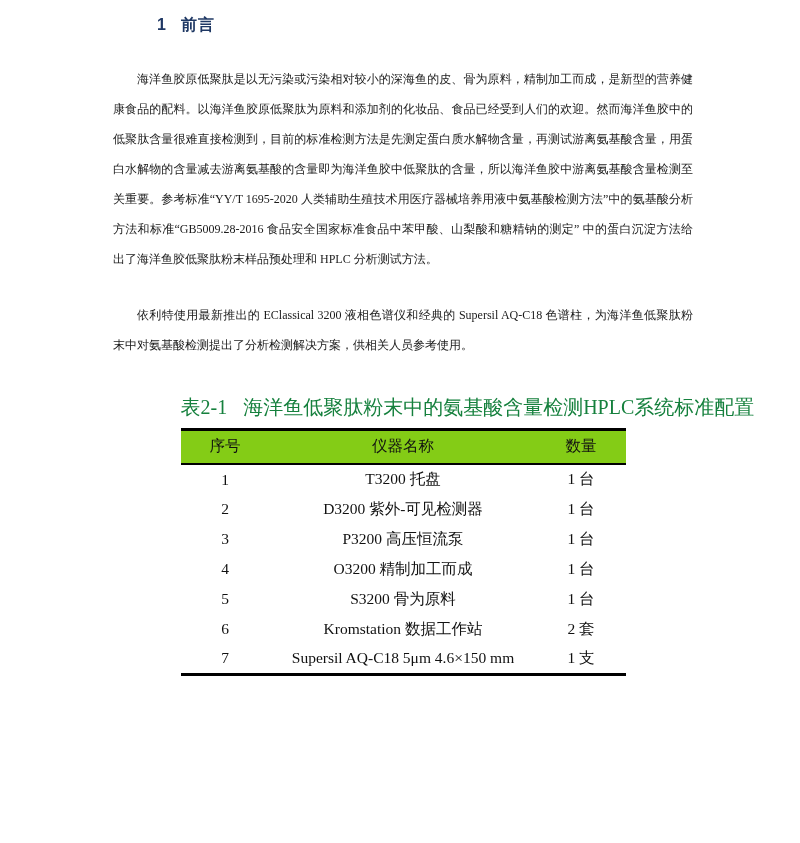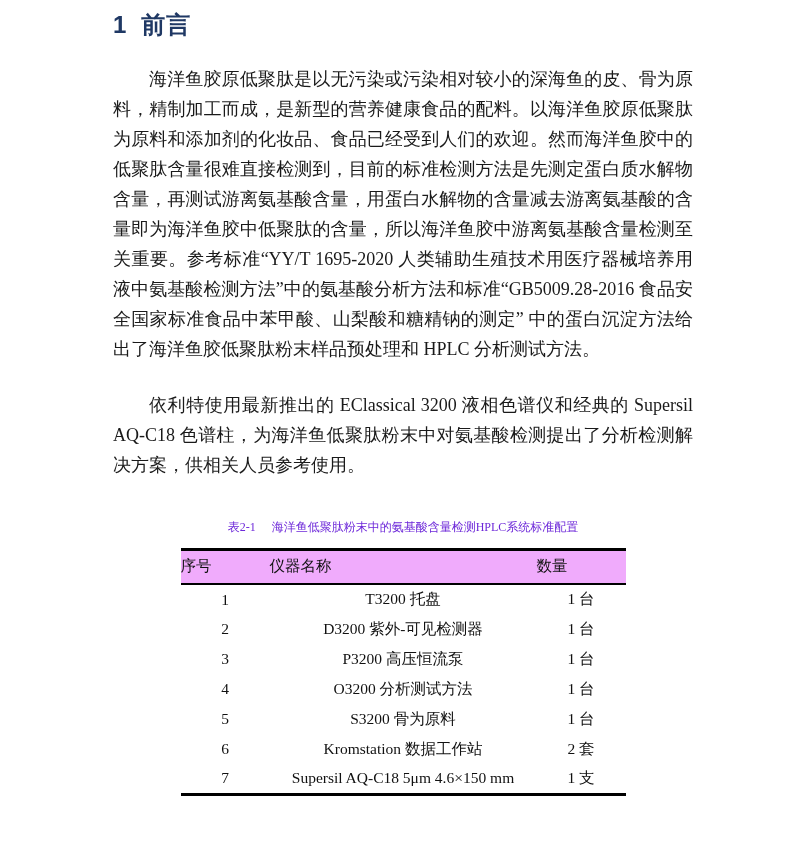--- a/index.html
+++ b/index.html
@@ -14,62 +14,63 @@
     color: #1a1a1a;
   }
   .content {
     padding-top: 12px;
     margin-left: 113px;
     width: 580px;
   }
   .section-heading {
     font-family: "Liberation Sans", "DejaVu Sans", sans-serif;
     font-weight: bold;
-    font-size: 24px;
+    font-size: 16px;
     line-height: 26px;
     color: #1f3864;
     letter-spacing: 1px;
+    margin-left: 44px;
   }
   .section-heading .sec-num { margin-right: 14px; }
   .para {
     margin-top: 26px;
-    font-size: 18px;
+    font-size: 12px;
     line-height: 30px;
     text-align: justify;
     text-indent: 2em;
     color: #1a1a1a;
   }
   .para.second { }
   .heading-2 { margin-top: 52px; }
   .table-block {
     width: 445px;
     margin: 36px auto 0 auto;
   }
   .table-caption {
-    text-align: center;
-    font-size: 12px;
+    text-align: left;
+    font-size: 20px;
     line-height: 22px;
-    color: #6d28d9;
+    color: #15803d;
     white-space: nowrap;
   }
   .table-caption .cap-label { margin-right: 16px; }
   table.instr-table {
     margin-top: 10px;
     width: 445px;
     border-collapse: collapse;
     font-size: 15.5px;
     color: #111111;
   }
   table.instr-table th {
     font-weight: normal;
-    background: #f0abfc;
+    background: #84cc16;
     border-top: 3px solid #000000;
     border-bottom: 2px solid #000000;
     padding: 5px 0 6px 0;
-    text-align: left;
+    text-align: center;
   }
   table.instr-table td {
     text-align: center;
     height: 30px;
     padding: 0;
     vertical-align: middle;
   }
   table.instr-table { border-bottom: 3px solid #000000; }
 </style>
 </head>
@@ -116,21 +117,21 @@
             <td>D3200 紫外-可见检测器</td>
             <td>1 台</td>
           </tr>
           <tr>
             <td>3</td>
             <td>P3200 高压恒流泵</td>
             <td>1 台</td>
           </tr>
           <tr>
             <td>4</td>
-            <td>O3200 分析测试方法</td>
+            <td>O3200 精制加工而成</td>
             <td>1 台</td>
           </tr>
           <tr>
             <td>5</td>
             <td>S3200 骨为原料</td>
             <td>1 台</td>
           </tr>
           <tr>
             <td>6</td>
             <td>Kromstation 数据工作站</td>

